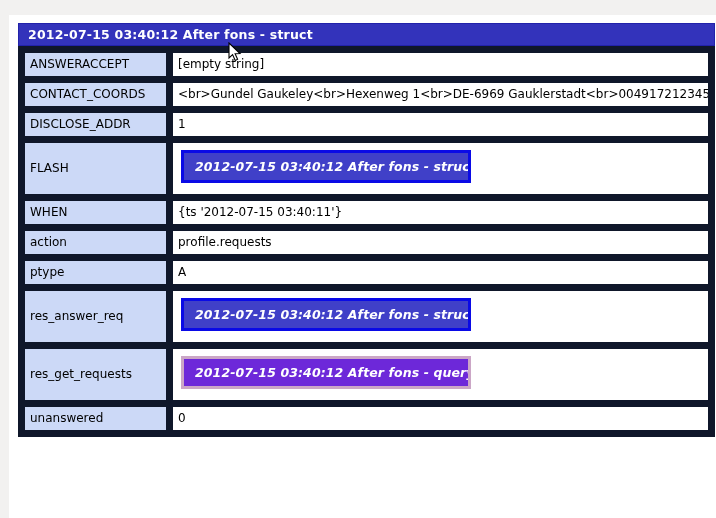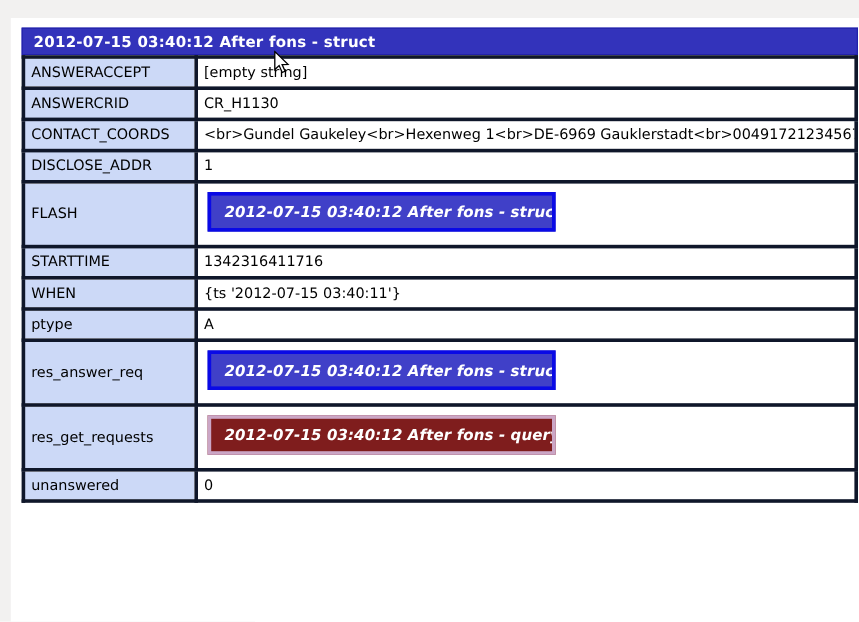--- a/index.html
+++ b/index.html
@@ -52,21 +52,21 @@
     position: absolute;
     left: 9px;
     top: 31px;
     width: 697px;
     border-collapse: collapse;
     border: 2px solid #0000dd;
     table-layout: fixed;
     background: #ffffff;
   }
   #dump-table td {
-    border: 3px solid #0f172a;
+    border: 7px solid #0f172a;
     font-size: 12px;
     color: #000000;
     vertical-align: middle;
     padding: 3px 5px 3px 5px;
     white-space: nowrap;
     overflow: hidden;
     line-height: 17px;
   }
   td.k {
     width: 131px;
@@ -95,21 +95,21 @@
     white-space: nowrap;
     overflow: hidden;
     margin-left: 3px;
     letter-spacing: 0.1px;
   }
   .flashbox.blue {
     background: #4040c8;
     border: 3px solid #0a0ae6;
   }
   .flashbox.purple {
-    background: #7f1d1d;
+    background: #6d28d9;
     border: 3px solid #cba6c6;
   }
 
   
   #cursor {
     position: absolute;
     left: 219px;
     top: 27px;
     width: 14px;
     height: 20px;
@@ -123,42 +123,38 @@
 
   <div id="dump-header">2012-07-15 03:40:12 After fons - struct</div>
 
   <table id="dump-table">
     <tbody>
         <tr>
           <td class="k">ANSWERACCEPT</td>
           <td class="v">[empty string]</td>
         </tr>
         <tr>
-          <td class="k">ANSWERCRID</td>
-          <td class="v">CR_H1130</td>
-        </tr>
-        <tr>
           <td class="k">CONTACT_COORDS</td>
           <td class="v">&lt;br&gt;Gundel Gaukeley&lt;br&gt;Hexenweg 1&lt;br&gt;DE-6969 Gauklerstadt&lt;br&gt;004917212345678&lt;br&gt;</td>
         </tr>
         <tr>
           <td class="k">DISCLOSE_ADDR</td>
           <td class="v">1</td>
         </tr>
         <tr class="tall">
           <td class="k">FLASH</td>
           <td class="v"><span class="flashbox blue">2012-07-15 03:40:12 After fons - struct</span></td>
         </tr>
         <tr>
-          <td class="k">STARTTIME</td>
-          <td class="v">1342316411716</td>
+          <td class="k">WHEN</td>
+          <td class="v">{ts '2012-07-15 03:40:11'}</td>
         </tr>
         <tr>
-          <td class="k">WHEN</td>
-          <td class="v">{ts '2012-07-15 03:40:11'}</td>
+          <td class="k">action</td>
+          <td class="v">profile.requests</td>
         </tr>
         <tr>
           <td class="k">ptype</td>
           <td class="v">A</td>
         </tr>
         <tr class="tall">
           <td class="k">res_answer_req</td>
           <td class="v"><span class="flashbox blue">2012-07-15 03:40:12 After fons - struct</span></td>
         </tr>
         <tr class="tall">

